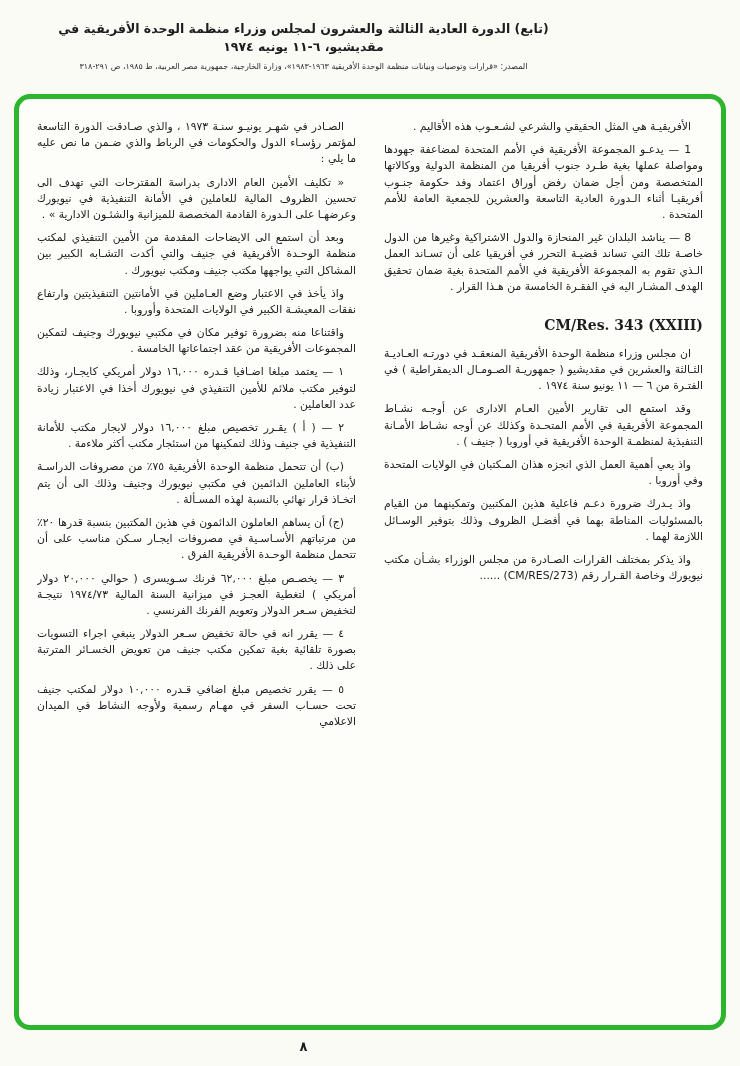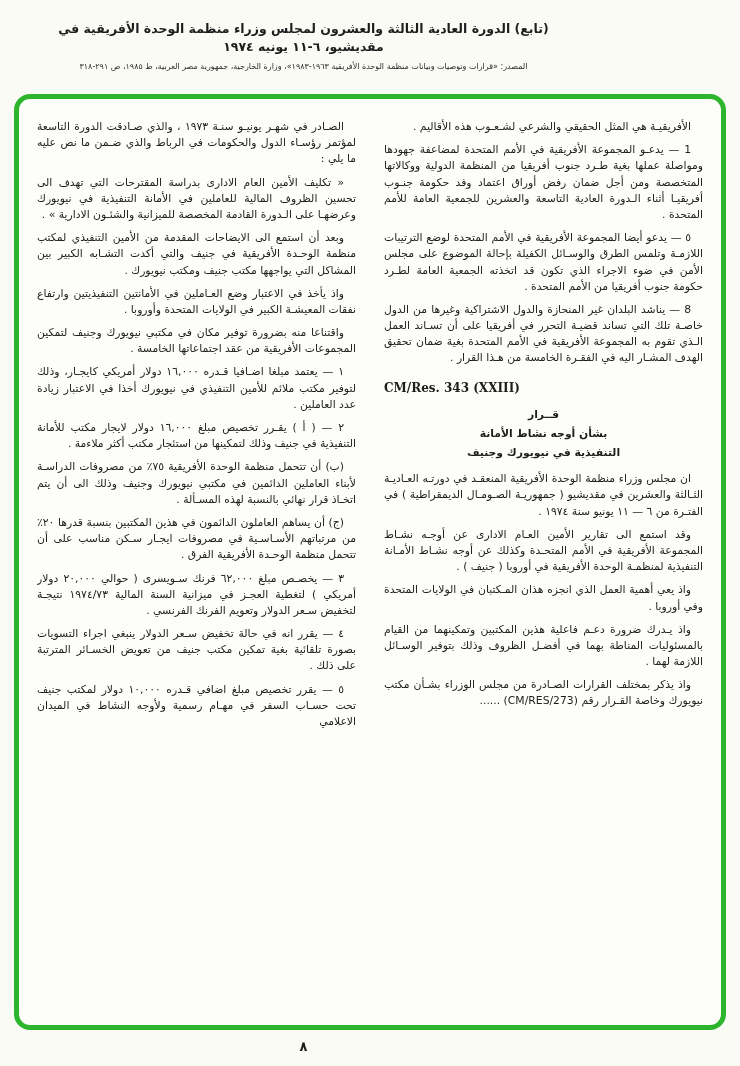--- a/index.html
+++ b/index.html
@@ -44,24 +44,24 @@
   }
   .col{
     flex:1;min-width:0;
     text-align:justify;
     font-size:10.8px;line-height:1.5;
     direction:rtl;
   }
   .col p{margin:0 0 7px 0;text-indent:12px;}
 
   .res-ref{
-    direction:ltr;text-align:left;
+    direction:ltr;text-align:right;
     font-family:"DejaVu Serif", serif;
-    font-weight:bold;font-size:12px;
-    margin:12px 0 10px 0;
+    font-weight:bold;font-size:14px;
+    margin:20px 0 10px 0;
   }
   .res-heading{text-align:center;font-weight:bold;margin:4px 0 10px 0;}
   .res-heading .hl{margin:3px 0;text-indent:0;}
 
   
   .page-number{
     position:absolute;bottom:12px;left:0;width:100%;
     text-align:center;font-size:13px;font-weight:bold;
   }
 </style>
@@ -74,30 +74,24 @@
     <div class="header-title">(تابع) الدورة العادية الثالثة والعشرون لمجلس وزراء منظمة الوحدة الأفريقية في مقديشيو، ٦-١١ يونيه ١٩٧٤</div>
     <div class="header-source">المصدر: «قرارات وتوصيات وبيانات منظمة الوحدة الأفريقية ١٩٦٣-١٩٨٣»، وزارة الخارجية، جمهورية مصر العربية، ط ١٩٨٥، ص ٢٩١-٣١٨</div>
   </div>
 
   <div class="frame">
     <div class="columns">
 
       <section class="col">
         <p>الأفريقيـة هي المثل الحقيقي والشرعي لشـعـوب هذه الأقاليم .</p>
         <p>1 — يدعـو المجموعة الأفريقية في الأمم المتحدة لمضاعفة جهودها ومواصلة عملها بغية طـرد جنوب أفريقيا من المنظمة الدولية ووكالاتها المتخصصة ومن أجل ضمان رفض أوراق اعتماد وفد حكومة جنـوب أفريقيـا أثناء الـدورة العادية التاسعة والعشرين للجمعية العامة للأمم المتحدة .</p>
-        <p>٥ — يدعو أيضا المجموعة الأفريقية في الأمم المتحدة لوضع الترتيبات اللازمـة وتلمس الطرق والوسـائل الكفيلة بإحالة الموضوع على مجلس الأمن في ضوء الاجراء الذي تكون قد اتخذته الجمعية العامة لطـرد حكومة جنوب أفريقيا من الأمم المتحدة .</p>
         <p>8 — يناشد البلدان غير المنحازة والدول الاشتراكية وغيرها من الدول خاصـة تلك التي تساند قضيـة التحرر في أفريقيا على أن تسـاند العمل الـذي تقوم به المجموعة الأفريقية في الأمم المتحدة بغية ضمان تحقيق الهدف المشـار اليه في الفقـرة الخامسة من هـذا القرار .</p>
 
         <div class="res-ref">CM/Res. 343 (XXIII)</div>
 
-        <div class="res-heading">
-          <div class="hl">قــرار</div>
-          <div class="hl">بشأن أوجه نشاط الأمانة</div>
-          <div class="hl">التنفيذية في نيويورك وجنيف</div>
-        </div>
 
         <p>ان مجلس وزراء منظمة الوحدة الأفريقية المنعقـد في دورتـه العـاديـة الثـالثة والعشرين في مقديشيو ( جمهوريـة الصـومـال الديمقراطية ) في الفتـرة من ٦ — ١١ يونيو سنة ١٩٧٤ .</p>
         <p>وقد استمع الى تقارير الأمين العـام الادارى عن أوجـه نشـاط المجموعة الأفريقية في الأمم المتحـدة وكذلك عن أوجه نشـاط الأمـانة التنفيذية لمنظمـة الوحدة الأفريقية في أوروبا ( جنيف ) .</p>
         <p>واذ يعي أهمية العمل الذي انجزه هذان المـكتبان في الولايات المتحدة وفي أوروبا .</p>
         <p>واذ يـدرك ضرورة دعـم فاعلية هذين المكتبين وتمكينهما من القيام بالمسئوليات المناطة بهما في أفضـل الظروف وذلك بتوفير الوسـائل اللازمة لهما .</p>
         <p>واذ يذكر بمختلف القرارات الصـادرة من مجلس الوزراء بشـأن مكتب نيويورك وخاصة القـرار رقم (CM/RES/273) ......</p>
       </section>
 
       <section class="col">
         <p>الصـادر في شهـر يونيـو سنـة ١٩٧٣ ، والذي صـادقت الدورة التاسعة لمؤتمر رؤسـاء الدول والحكومات في الرباط والذي ضـمن ما نص عليه ما يلي :</p>

